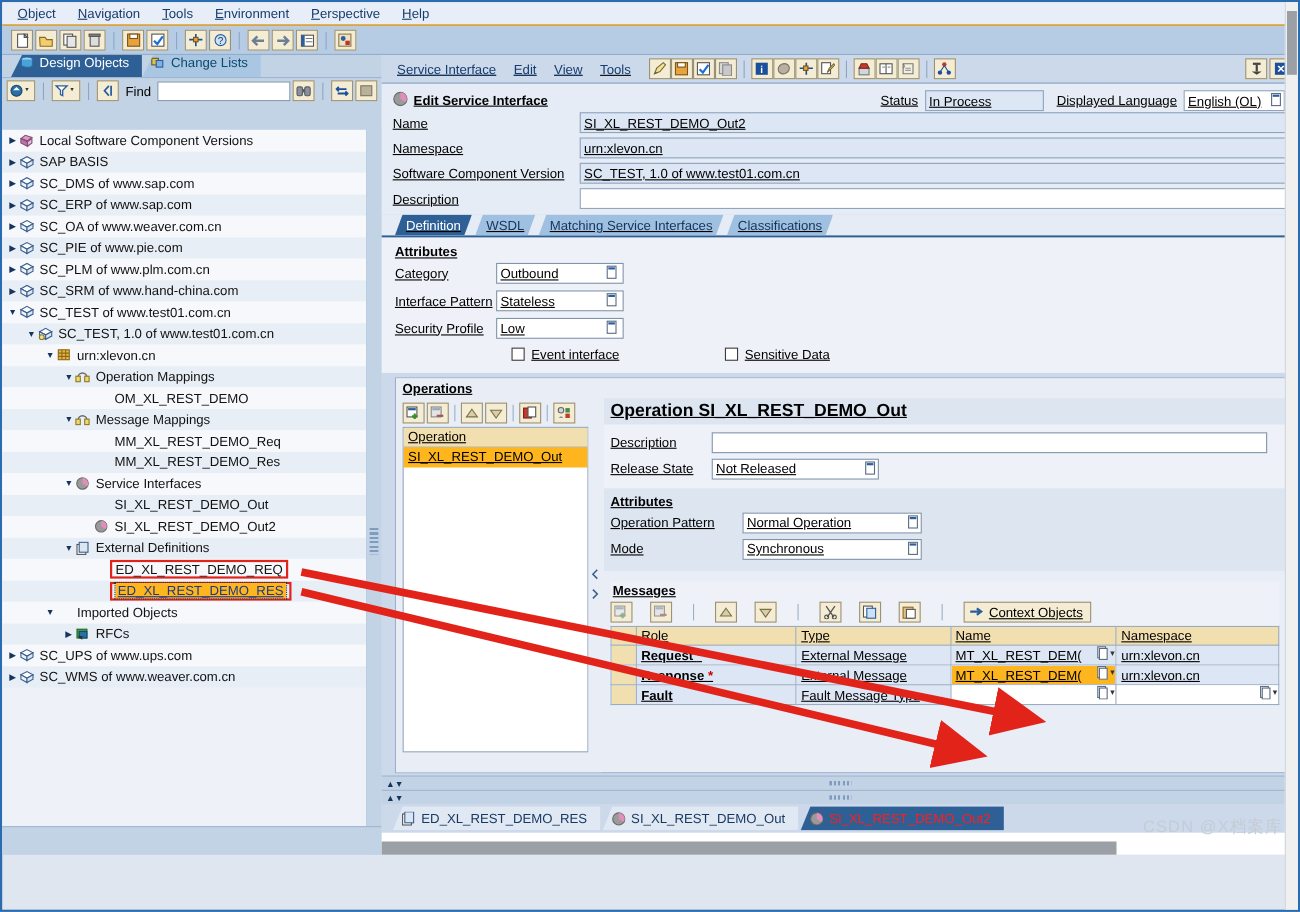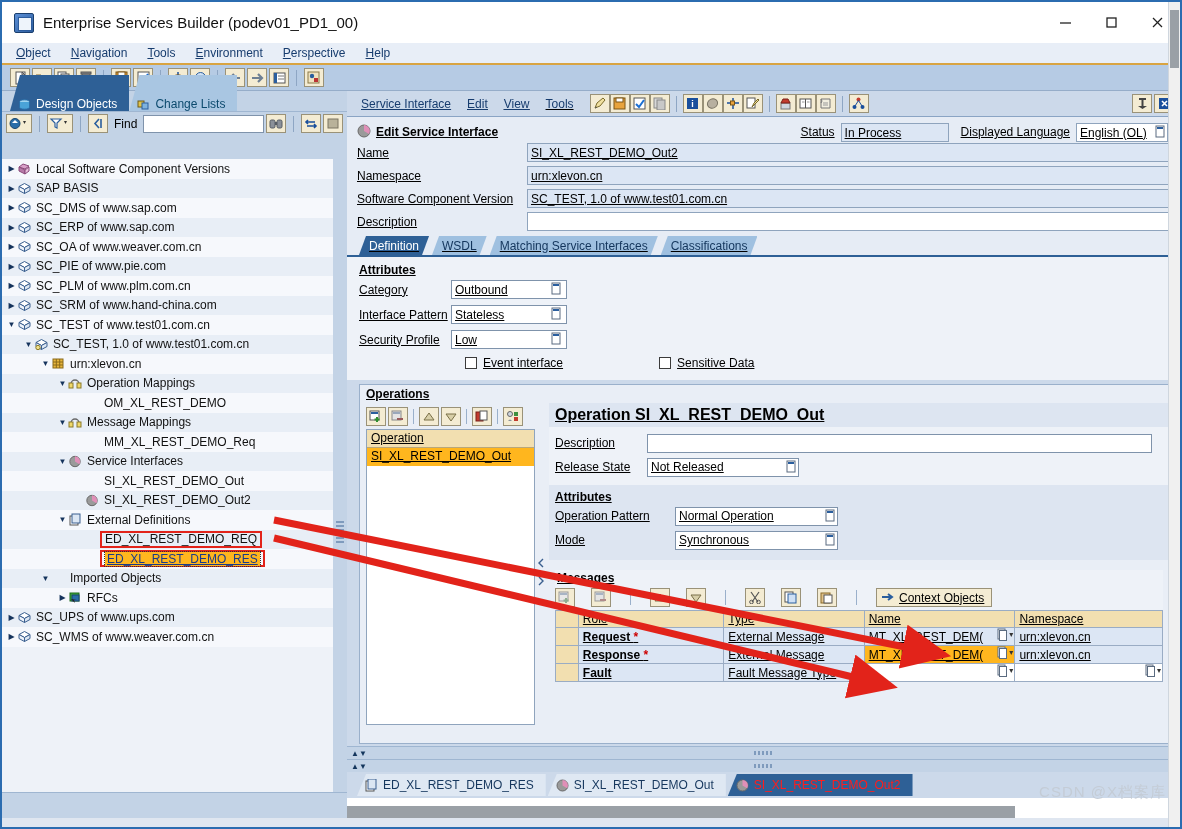--- a/index.html
+++ b/index.html
@@ -43,21 +43,21 @@
   .tbtn svg { display:block; }
 
   
   .body-row { display:flex; height:727px; }
   .left-pane { width:345px; position:relative; background:#c3d3e6; }
   .right-pane { flex:1; position:relative; background:#ccd9ea;text-decoration:underline; }
 
   
   .ltabs { height:20px; display:flex; align-items:flex-end; background:#c3d3e6;
            padding-left:8px; }
-  .ltab { height:36px; display:flex; align-items:flex-end; padding:0 12px 0 8px;
+  .ltab { height:20px; display:flex; align-items:flex-start; padding:0 12px 0 8px;
           font-size:12px; color:#fff; background:#2e6096;
           clip-path: polygon(10px 0, 100% 0, 100% 100%, 0 100%); }
   .ltab.inactive { background:#a9c6e2; color:#0c4a6e; }
   .ltab .ti { width:13px; height:13px; margin-right:5px; display:inline-block; }
 
   
   .findbar { height:24px; background:#c3d3e6; display:flex; align-items:center;
              padding:0 4px; gap:2px; border-top:1px solid #9fb6d1; }
   .fbtn { height:19px; border:1px solid #9a9278; background:#f4ecd3;
           display:flex; align-items:center; justify-content:center; }
@@ -203,42 +203,20 @@
 
   
   .annot { position:absolute; left:0; top:0; width:1182px; height:829px;
            pointer-events:none; }
 </style>
 </head>
 <body>
 
 <div id="app">
 
-  <div class="titlebar">
-    <div class="title-icon"></div>
-    <div class="title-text">Enterprise Services Builder (podev01_PD1_00)</div>
-    <div class="wbtns">
-      <div class="wbtn">
-        <svg width="15" height="15" viewBox="0 0 15 15">
-            <line x1="2" y1="8" x2="13" y2="8" stroke="#222" stroke-width="1.3"></line>
-          </svg>
-      </div>
-      <div class="wbtn">
-        <svg width="15" height="15" viewBox="0 0 15 15">
-            <rect x="3" y="3" width="9" height="9" fill="none" stroke="#222" stroke-width="1.3"></rect>
-          </svg>
-      </div>
-      <div class="wbtn">
-        <svg width="15" height="15" viewBox="0 0 15 15">
-            <line x1="3" y1="3" x2="12" y2="12" stroke="#222" stroke-width="1.3"></line>
-            <line x1="12" y1="3" x2="3" y2="12" stroke="#222" stroke-width="1.3"></line>
-          </svg>
-      </div>
-    </div>
-  </div>
 
   <div class="menubar">
     <span class="menuitem"><u>O</u><span>bject</span></span>
     <span class="menuitem"><u>N</u>avigation</span>
     <span class="menuitem"><u>T</u>ools</span>
     <span class="menuitem"><u>E</u>nvironment</span>
     <span class="menuitem"><u>P</u>erspective</span>
     <span class="menuitem"><u>H</u>elp</span>
   </div>
 
@@ -555,20 +533,26 @@
                 <rect x="9" y="6" width="4" height="5" fill="#f0d86a" stroke="#8a7a2a"></rect>
               </svg>
             </span>
             <span class="tlabel">Message Mappings</span>
           </div>
           <div class="trow">
             <span style="width: 72px; flex: 0 0 auto;"></span>
             <span class="tarrow"></span>
             <span class="ticon"></span>
             <span class="tlabel">MM_XL_REST_DEMO_Req</span>
+          </div>
+          <div class="trow">
+            <span style="width: 72px; flex: 0 0 auto;"></span>
+            <span class="tarrow"></span>
+            <span class="ticon"></span>
+            <span class="tlabel">MM_XL_REST_DEMO_Res</span>
           </div>
           <div class="trow">
             <span style="width: 55px; flex: 0 0 auto;"></span>
             <span class="tarrow">▼</span>
             <span class="ticon">
               <svg width="15" height="13">
                 <circle cx="7" cy="6.5" r="5.2" fill="#9a9a9a" stroke="#6a6a6a"></circle>
                 <path d="M7 1.3 a5.2 5.2 0 0 1 4.4 7.9 L7 6.5 Z" fill="#e08fb8"></path>
               </svg>
             </span>

